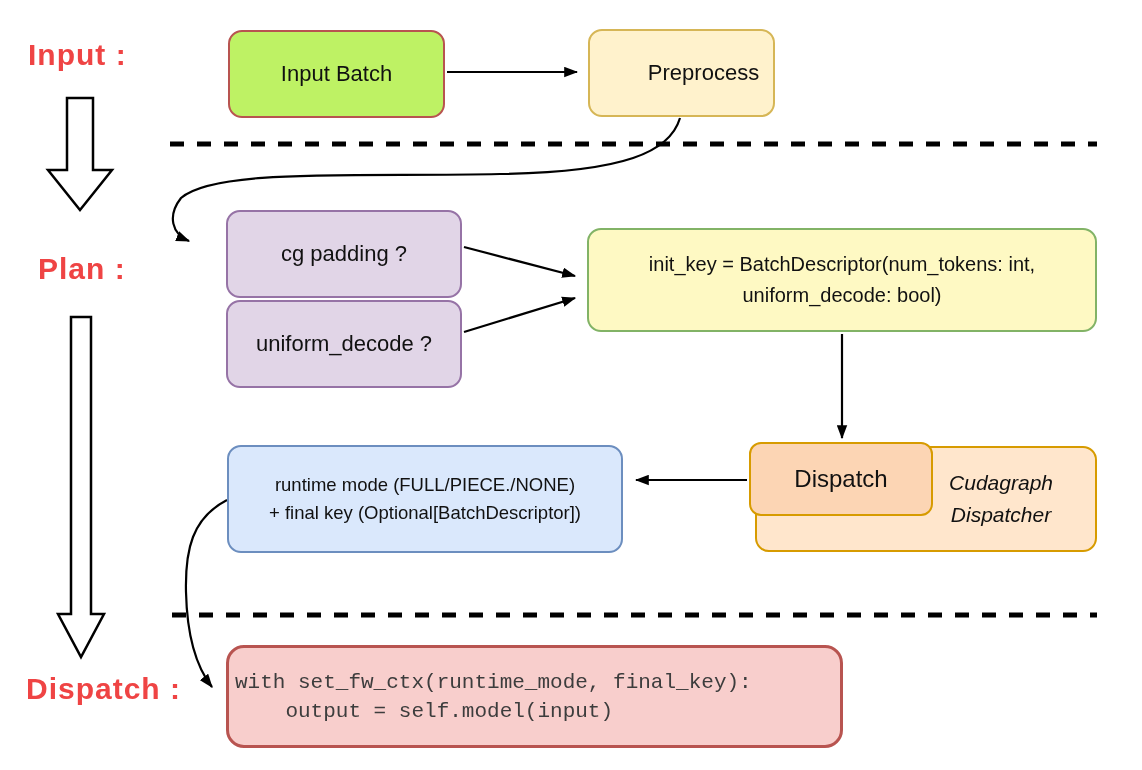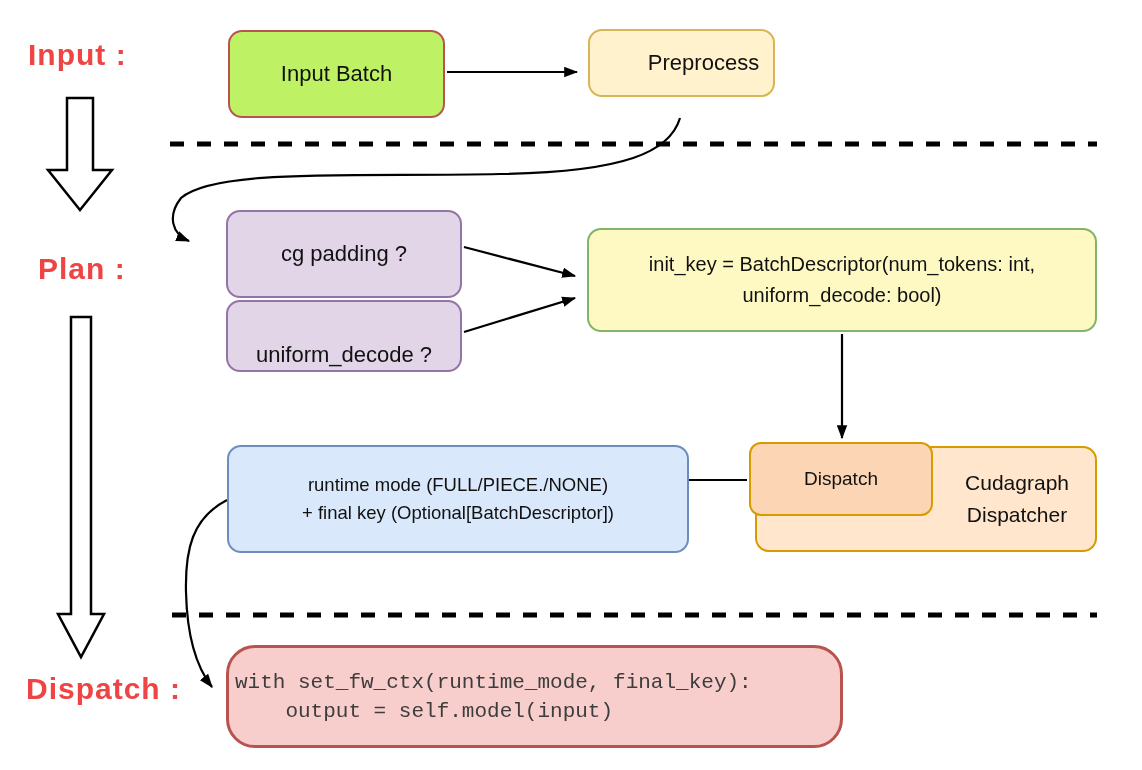--- a/index.html
+++ b/index.html
@@ -12,29 +12,29 @@
     position:absolute;z-index:2;font-weight:bold;font-size:30px;letter-spacing:1px;color:#ef4444;
     white-space:nowrap;
   }
   .node{
     position:absolute;z-index:2;box-sizing:border-box;border:2px solid #888;border-radius:14px;
     display:flex;align-items:center;justify-content:center;text-align:center;
     font-size:22px;line-height:1.35;color:#111;
   }
   .prelines{white-space:pre-line;}
   .node.input-batch{left:228px;top:30px;width:217px;height:88px;border-width:2.5px;}
-  .node.preprocess{left:588px;top:29px;width:187px;height:68px;padding-left:44px;}
+  .node.preprocess{left:588px;top:29px;width:187px;height:88px;padding-left:44px;}
   .node.cg-padding{left:226px;top:210px;width:236px;height:88px;}
-  .node.uniform-decode{left:226px;top:300px;width:236px;height:72px;align-items:flex-end;}
+  .node.uniform-decode{left:226px;top:300px;width:236px;height:88px;}
   .node.init-key{left:587px;top:228px;width:510px;height:104px;font-size:20px;line-height:31px;}
   .node.cudagraph{left:755px;top:446px;width:342px;height:106px;justify-content:flex-end;
-    padding-right:26px;font-size:21px;line-height:32px;z-index:2;}
-  .node.dispatch{left:749px;top:442px;width:184px;height:74px;font-size:19px;border-radius:12px;z-index:3;}
-  .node.runtime-result{left:227px;top:445px;width:462px;height:108px;font-size:18.5px;line-height:28px;}
-  .node.execute-code{left:226px;top:645px;width:617px;height:103px;border-width:3px;border-radius:29px;
+    padding-right:42px;font-size:21px;line-height:32px;z-index:2;font-style:italic;}
+  .node.dispatch{left:749px;top:442px;width:184px;height:74px;font-size:24px;border-radius:12px;z-index:3;}
+  .node.runtime-result{left:227px;top:445px;width:396px;height:108px;font-size:18.5px;line-height:28px;}
+  .node.execute-code{left:226px;top:645px;width:617px;height:103px;border-width:3px;border-radius:18px;
     justify-content:flex-start;align-items:center;text-align:left;}
   .code{
     font-family:"Liberation Mono","DejaVu Sans Mono",monospace;font-size:21px;line-height:29px;
     white-space:pre;color:#3d3d3d;padding-left:6px;
   }
   .lbl-input{left:28px;top:38px;}
   .lbl-plan{left:38px;top:252px;}
   .lbl-execute{left:26px;top:672px;}
 </style>
 </head>

